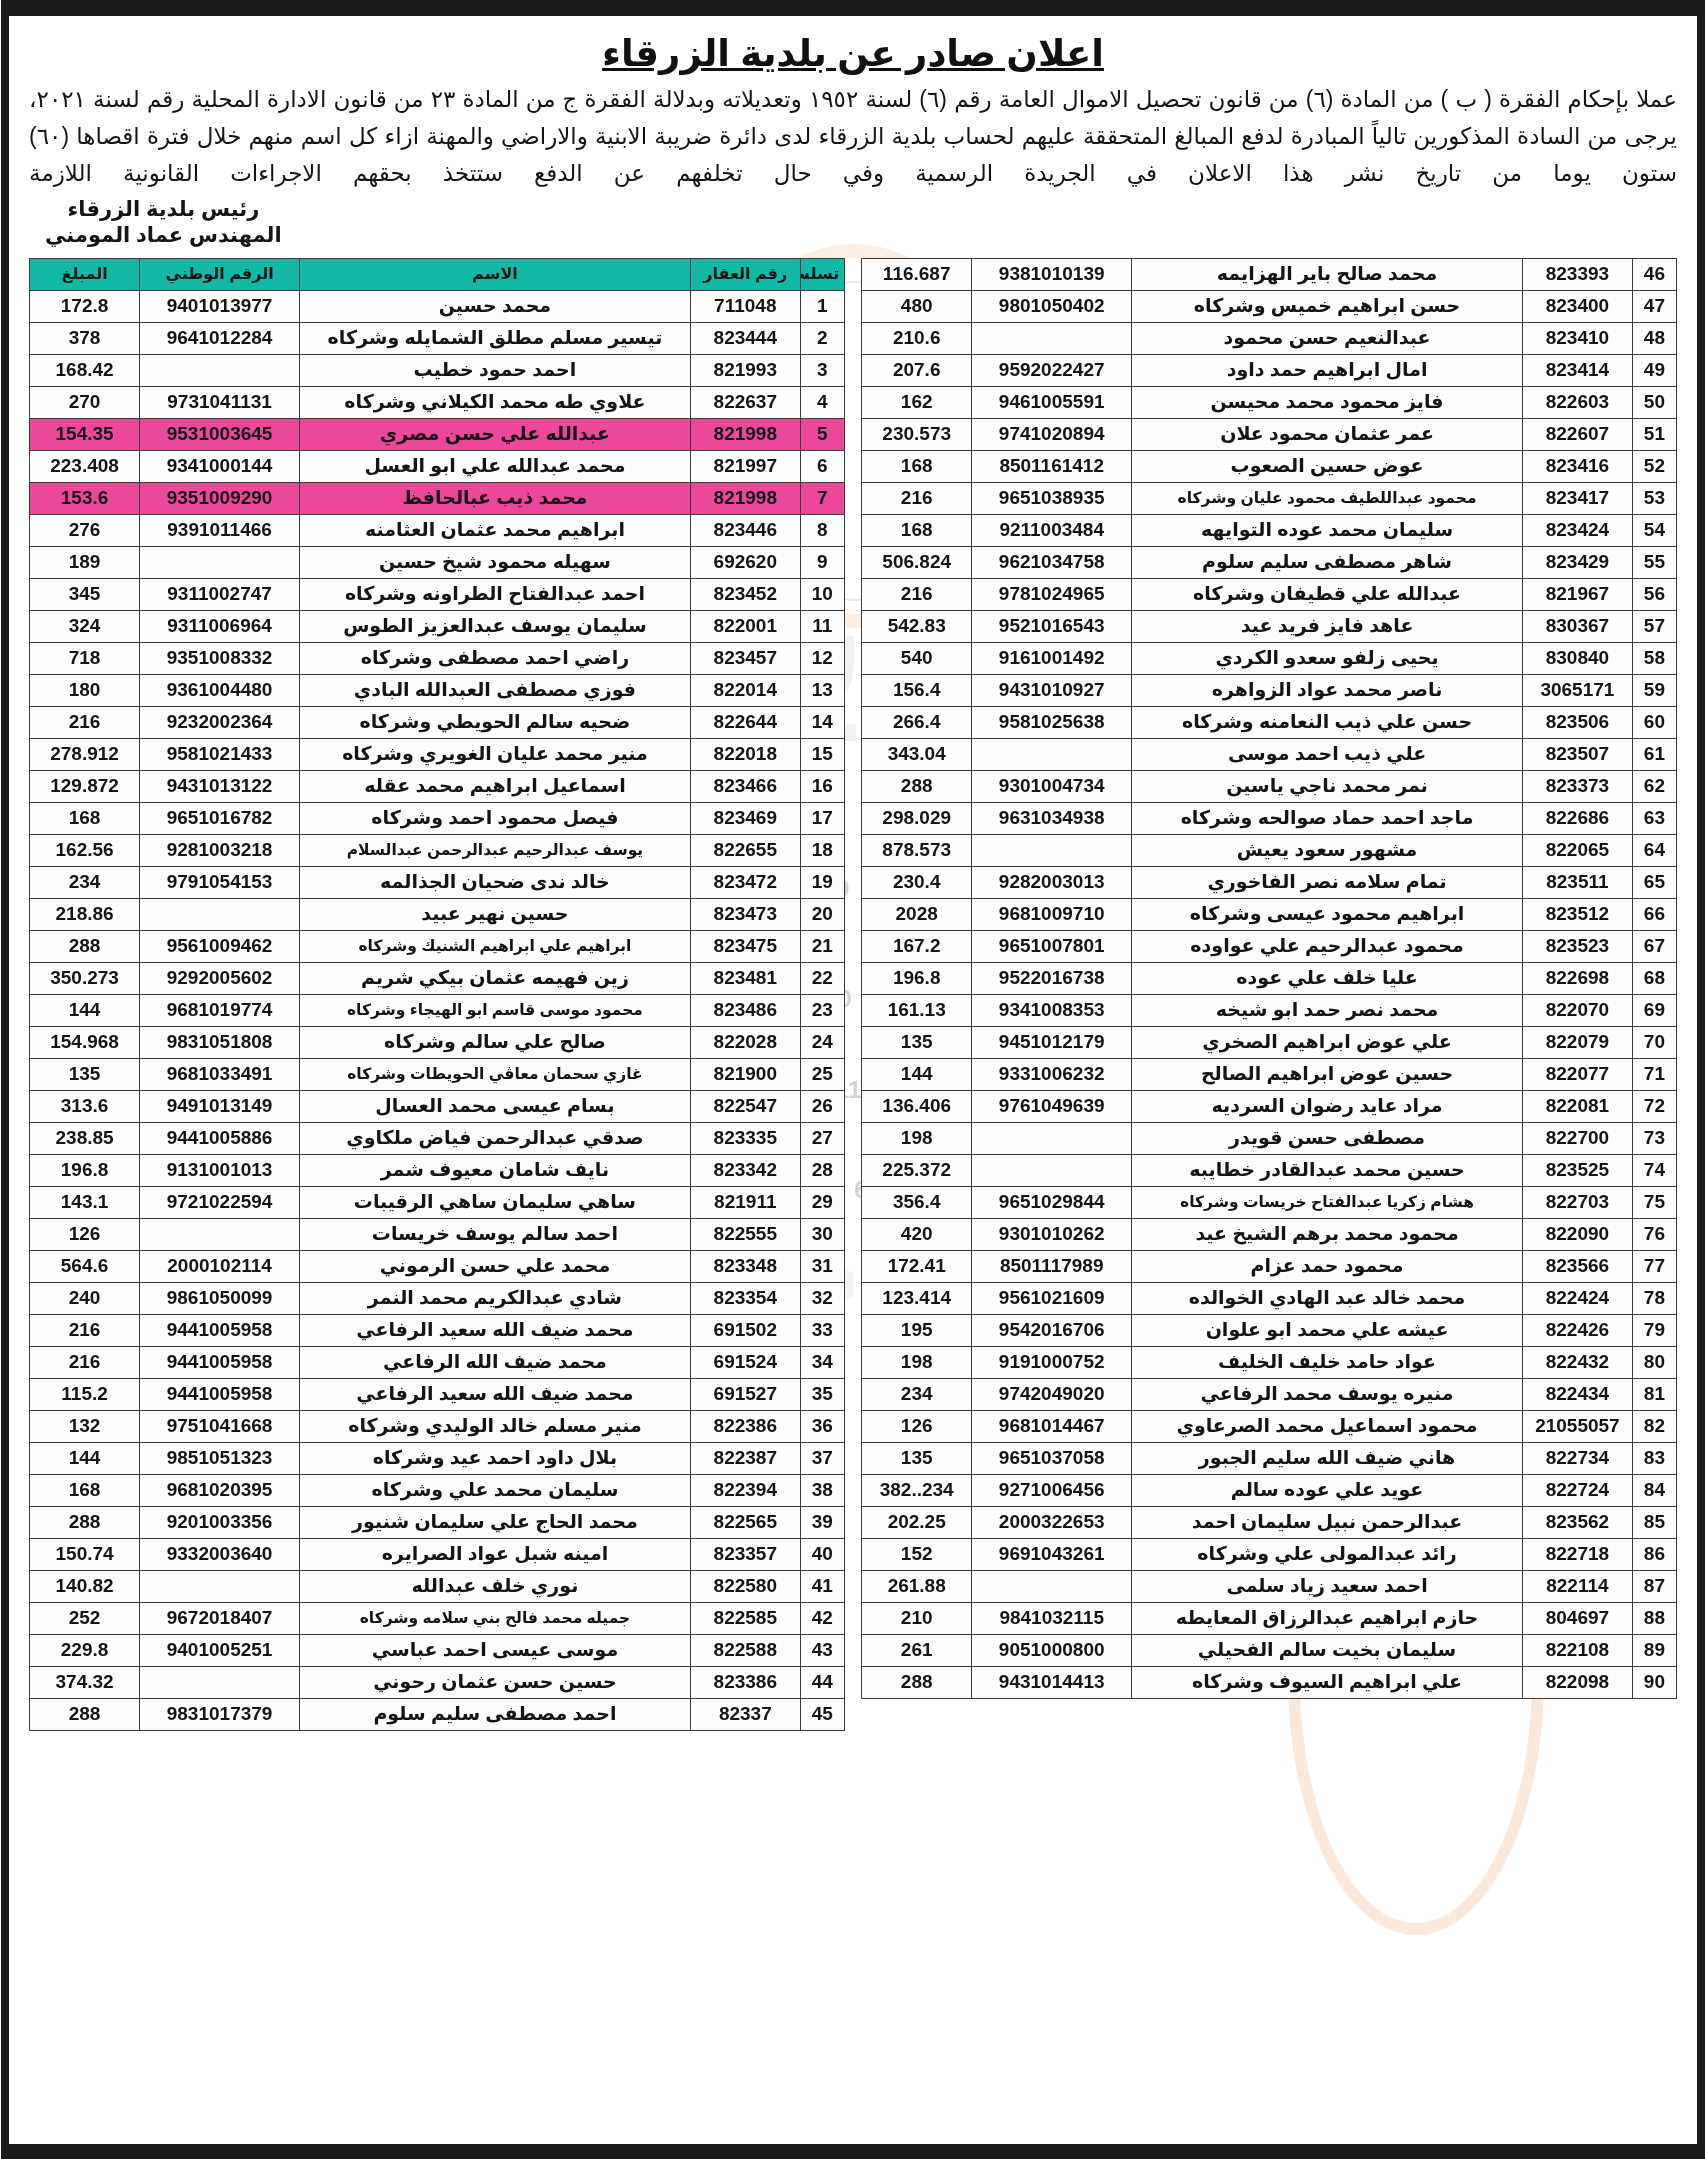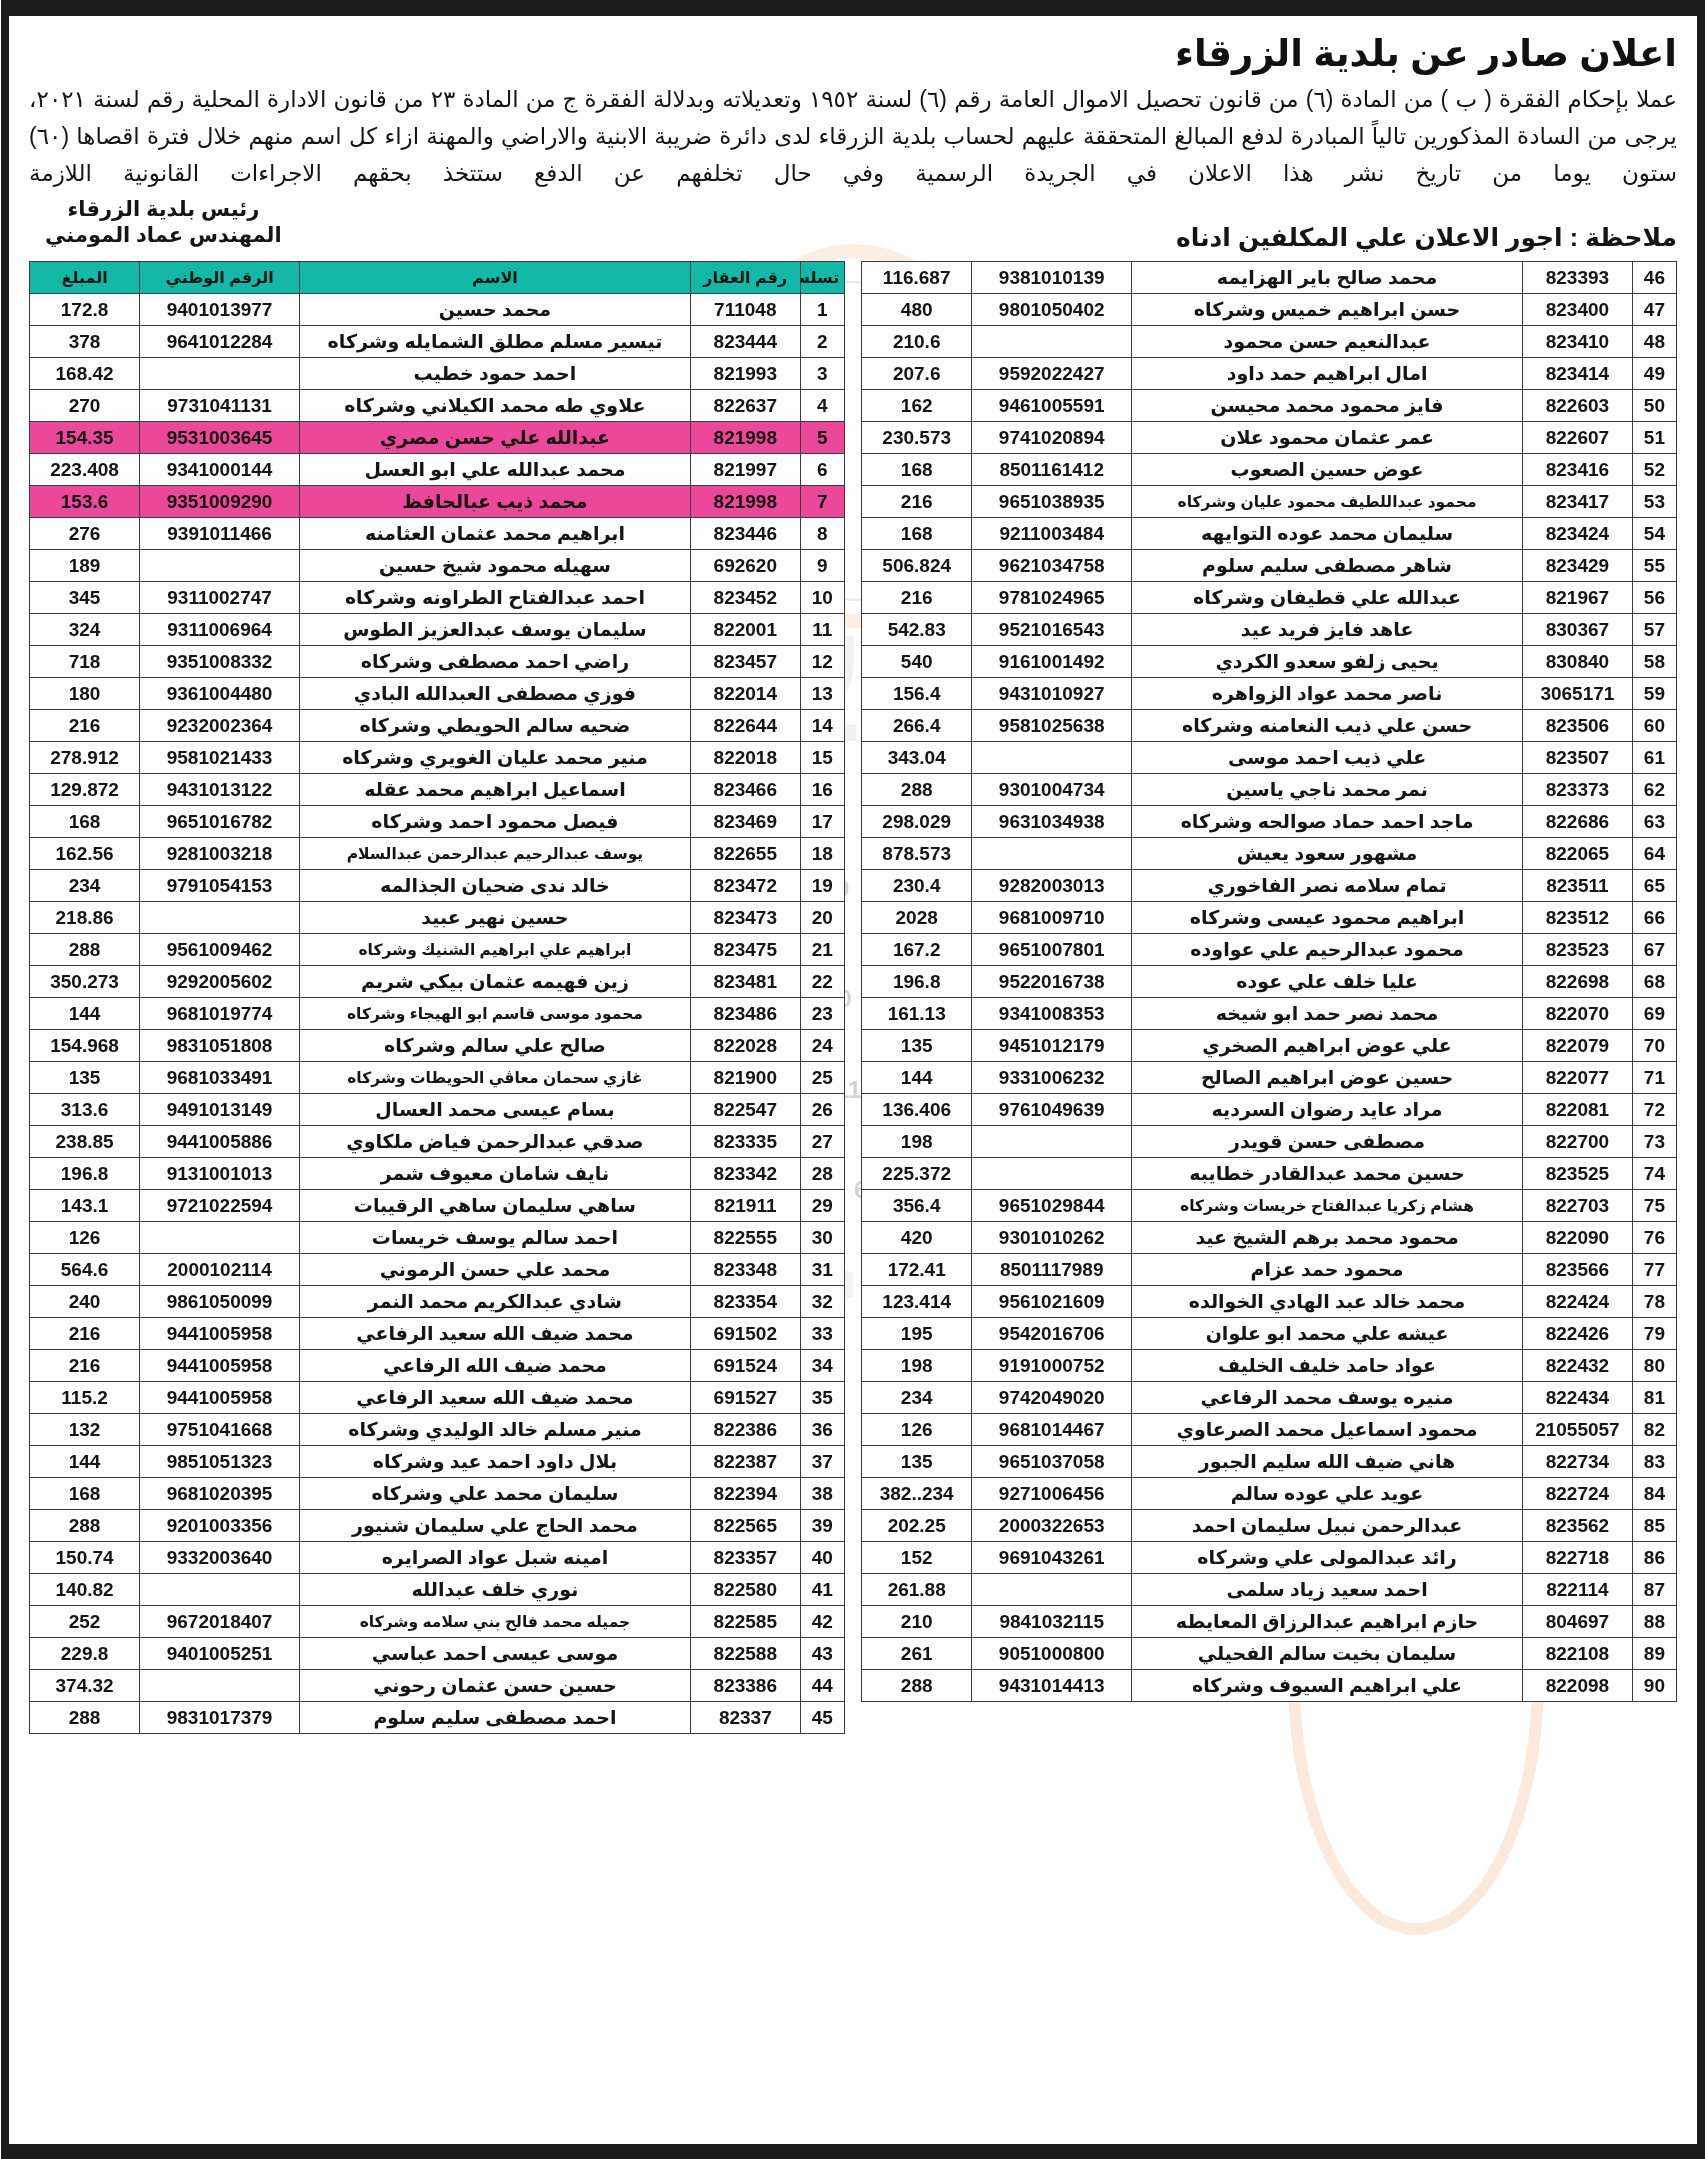--- a/index.html
+++ b/index.html
@@ -88,25 +88,27 @@
   }
   .wm-arc {
     position: absolute;
     border-radius: 50%;
     border: 12.8px solid rgba(245, 198, 160, 0.38);
   }
 
   
   .header-zone { position: relative; z-index: 2; }
   .doc-title {
+    text-align: center;
     font-size: 37px;
     font-weight: bold;
     letter-spacing: 0.9px;
     margin: 11px 0 5.5px 0;
     color: #111;
+    text-decoration: underline;
   }
   .doc-body {
     font-size: 23px;
     font-weight: normal;
     line-height: 1.62;
     text-align: justify;
     text-align-last: justify;
     color: #141414;
     margin: 0 0 3.7px 0;
   }
@@ -203,21 +205,20 @@
     <div class="wm-small" style="left:845px;top:1160px;">6</div>
     <div class="wm-small" style="left:827px;top:1060px;">11</div>
     <div class="wm-small" style="left:816px;top:969px;">10</div>
   </div>
 
   <div class="header-zone">
     <div class="doc-title">اعلان صادر عن بلدية الزرقاء</div>
     <p class="doc-body">عملا بإحكام الفقرة ( ب ) من المادة (٦) من قانون تحصيل الاموال العامة رقم (٦) لسنة ١٩٥٢ وتعديلاته وبدلالة الفقرة ج من المادة ٢٣ من قانون الادارة المحلية رقم لسنة ٢٠٢١، يرجى من السادة المذكورين تالياً المبادرة لدفع المبالغ المتحققة عليهم لحساب بلدية الزرقاء لدى دائرة ضريبة الابنية والاراضي والمهنة ازاء كل اسم منهم خلال فترة اقصاها (٦٠) ستون يوما من تاريخ نشر هذا الاعلان في الجريدة الرسمية وفي حال تخلفهم عن الدفع ستتخذ بحقهم الاجراءات القانونية اللازمة</p>
 
     <div class="sig-note-row">
-      <div class="note">ملاحظة : اجور الاعلان علي المكلفين ادناه</div>
       <div class="signature">
         <div>رئيس بلدية الزرقاء</div>
         <div>المهندس عماد المومني</div>
       </div>
     </div>
   </div>
 
   <div class="tables-wrap">
 
     <div class="tbl-col">

